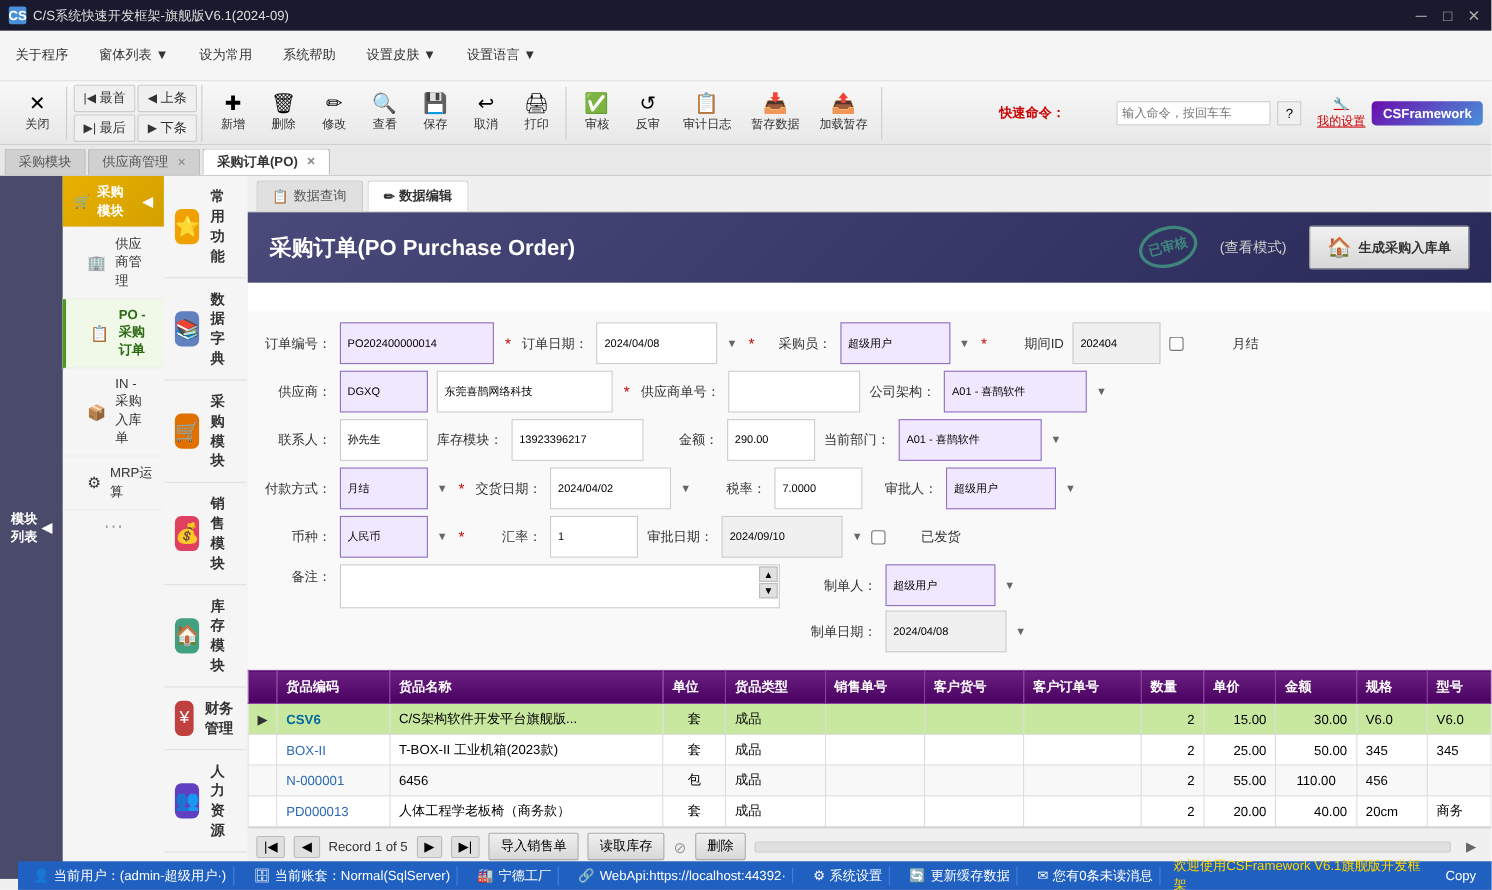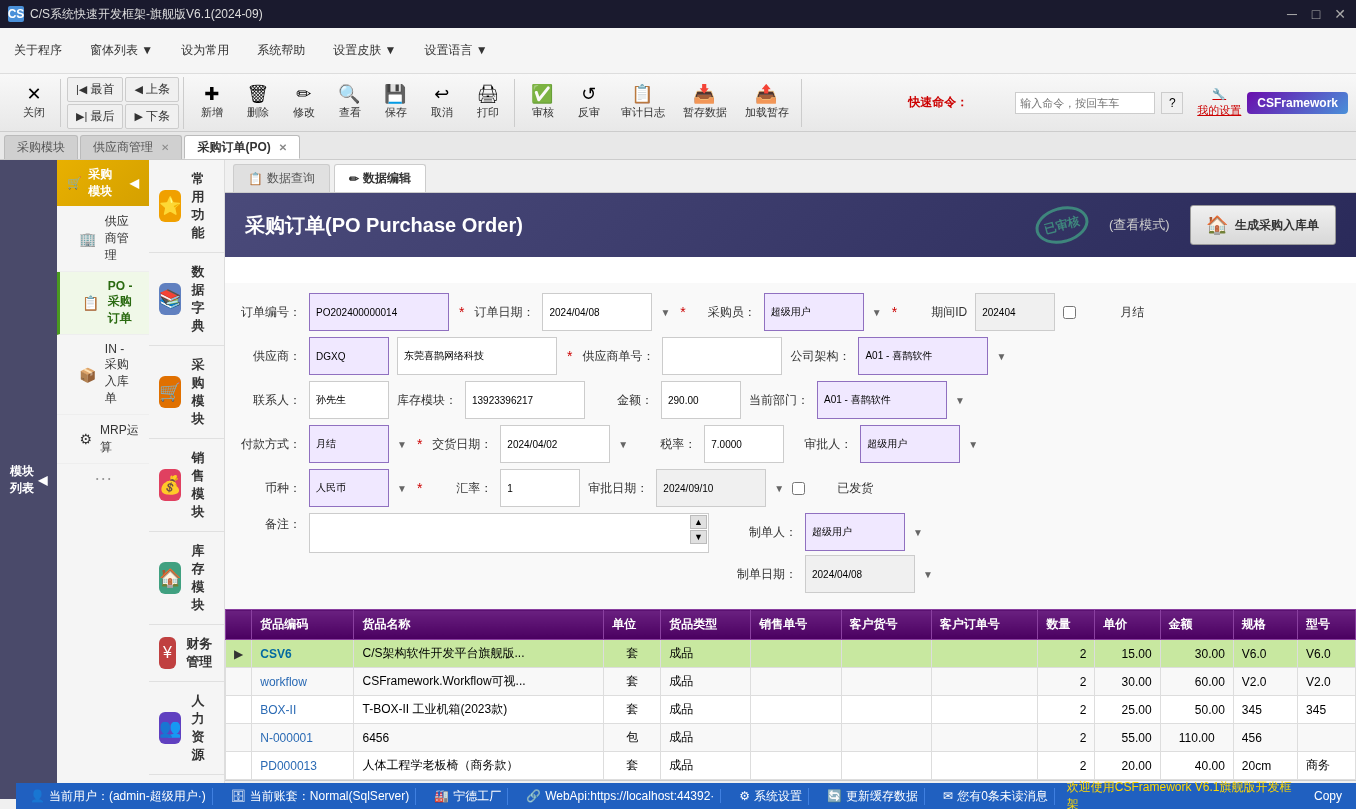--- a/index.html
+++ b/index.html
@@ -464,35 +464,20 @@
     <td>成品</td>
     <td></td>
     <td></td>
     <td></td>
     <td style="text-align:right;">2</td>
     <td style="text-align:right;">15.00</td>
     <td style="text-align:right;">30.00</td>
     <td>V6.0</td>
     <td>V6.0</td>
   </tr>
-              <tr class="odd">
-    <td style="text-align:center;color:#333;"></td>
-    <td style="color:#2a6ab4;font-weight:normal;">workflow</td>
-    <td>CSFramework.Workflow可视...</td>
-    <td style="text-align:center;">套</td>
-    <td>成品</td>
-    <td></td>
-    <td></td>
-    <td></td>
-    <td style="text-align:right;">2</td>
-    <td style="text-align:right;">30.00</td>
-    <td style="text-align:right;">60.00</td>
-    <td>V2.0</td>
-    <td>V2.0</td>
-  </tr>
               <tr class="even">
     <td style="text-align:center;color:#333;"></td>
     <td style="color:#2a6ab4;font-weight:normal;">BOX-II</td>
     <td>T-BOX-II 工业机箱(2023款)</td>
     <td style="text-align:center;">套</td>
     <td>成品</td>
     <td></td>
     <td></td>
     <td></td>
     <td style="text-align:right;">2</td>

